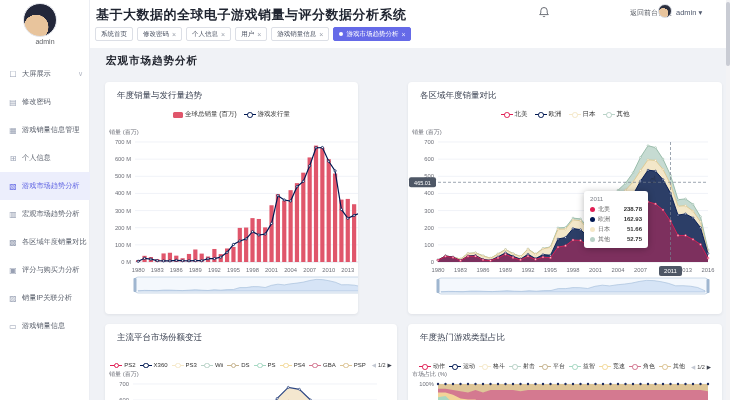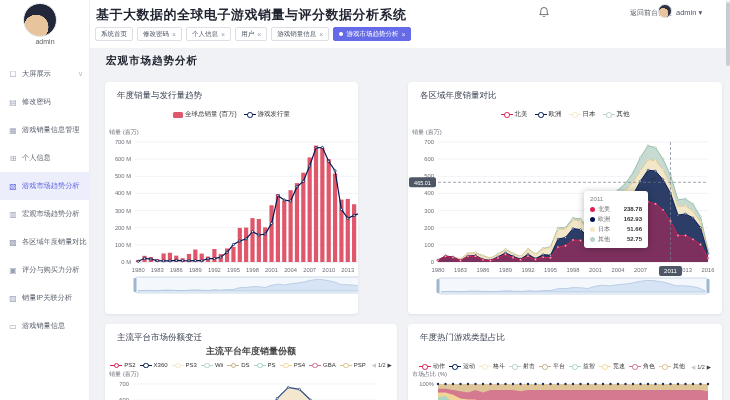--- a/index.html
+++ b/index.html
@@ -537,21 +537,20 @@
             <i class="dot" style="background: rgb(184, 210, 199);"></i>
             <span class="tt-label">其他</span>
             <b class="tt-val">52.75</b>
           </div>
       </div>
       <span class="hand">☝</span>
     </div>
 
     <div class="card" id="card3">
       <div class="ctitle">主流平台市场份额变迁</div>
-      <div class="subtitle">主流平台年度销量份额</div>
       <div class="legend sm" id="lg3">
           <span class="lgi">
             <i class="ic-line" style="--c: #e01f54;"></i>
             <em style="font-style: normal;">PS2</em>
           </span>
           <span class="lgi">
             <i class="ic-line" style="--c: #001852;"></i>
             <em style="font-style: normal;">X360</em>
           </span>
           <span class="lgi">

